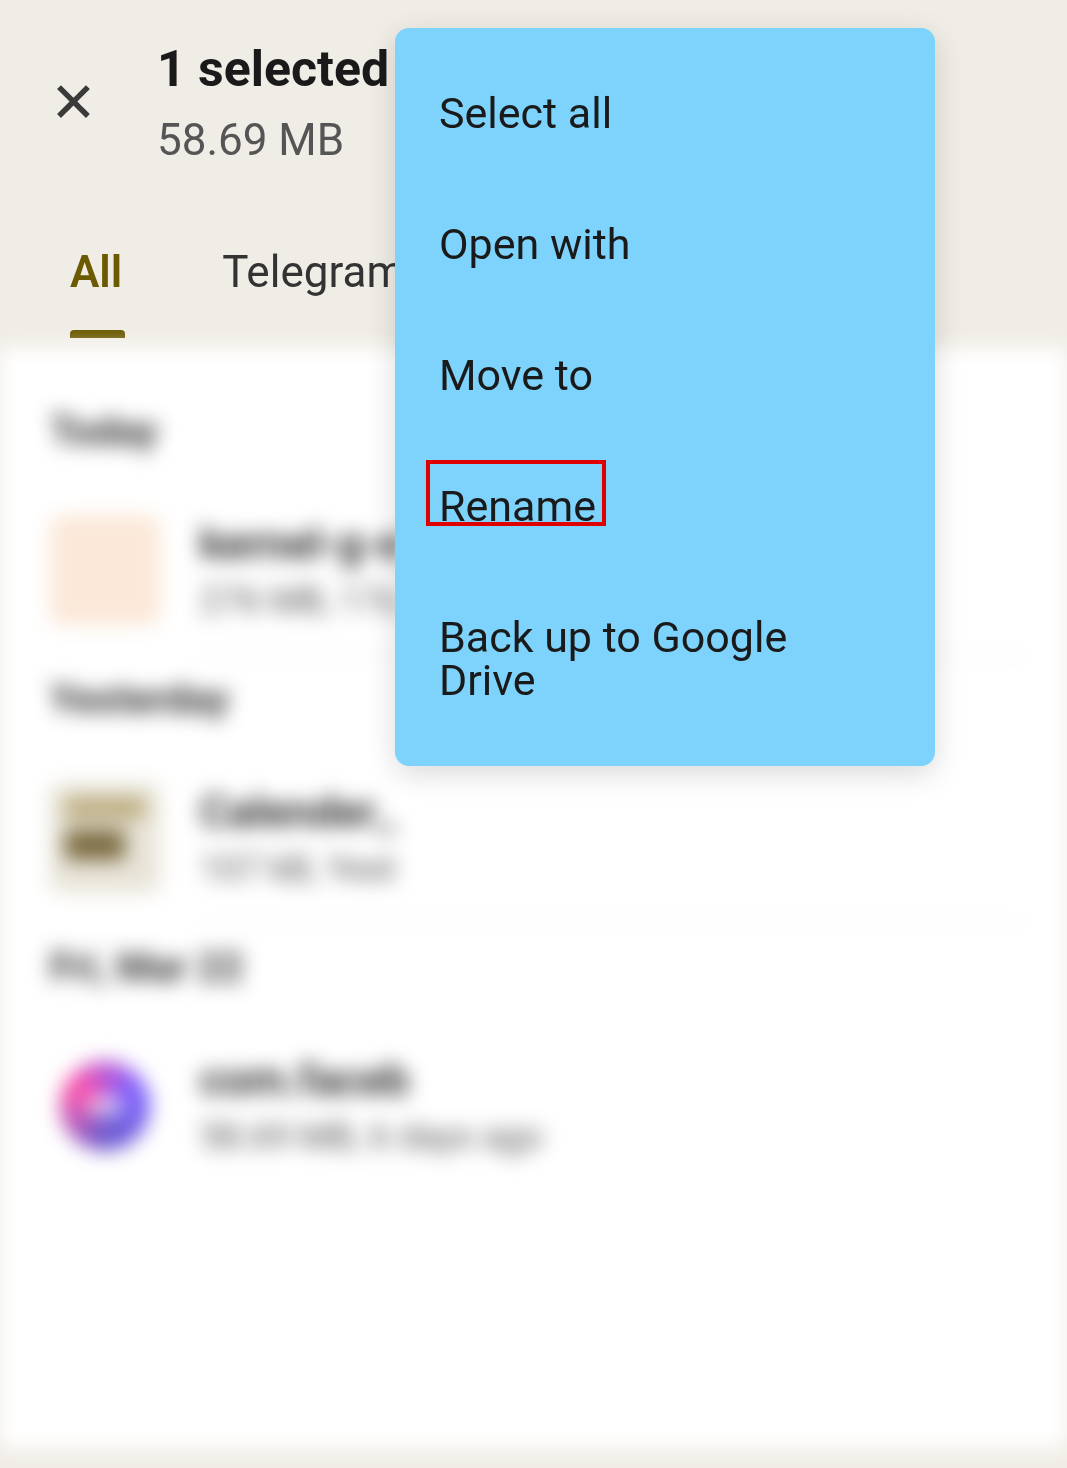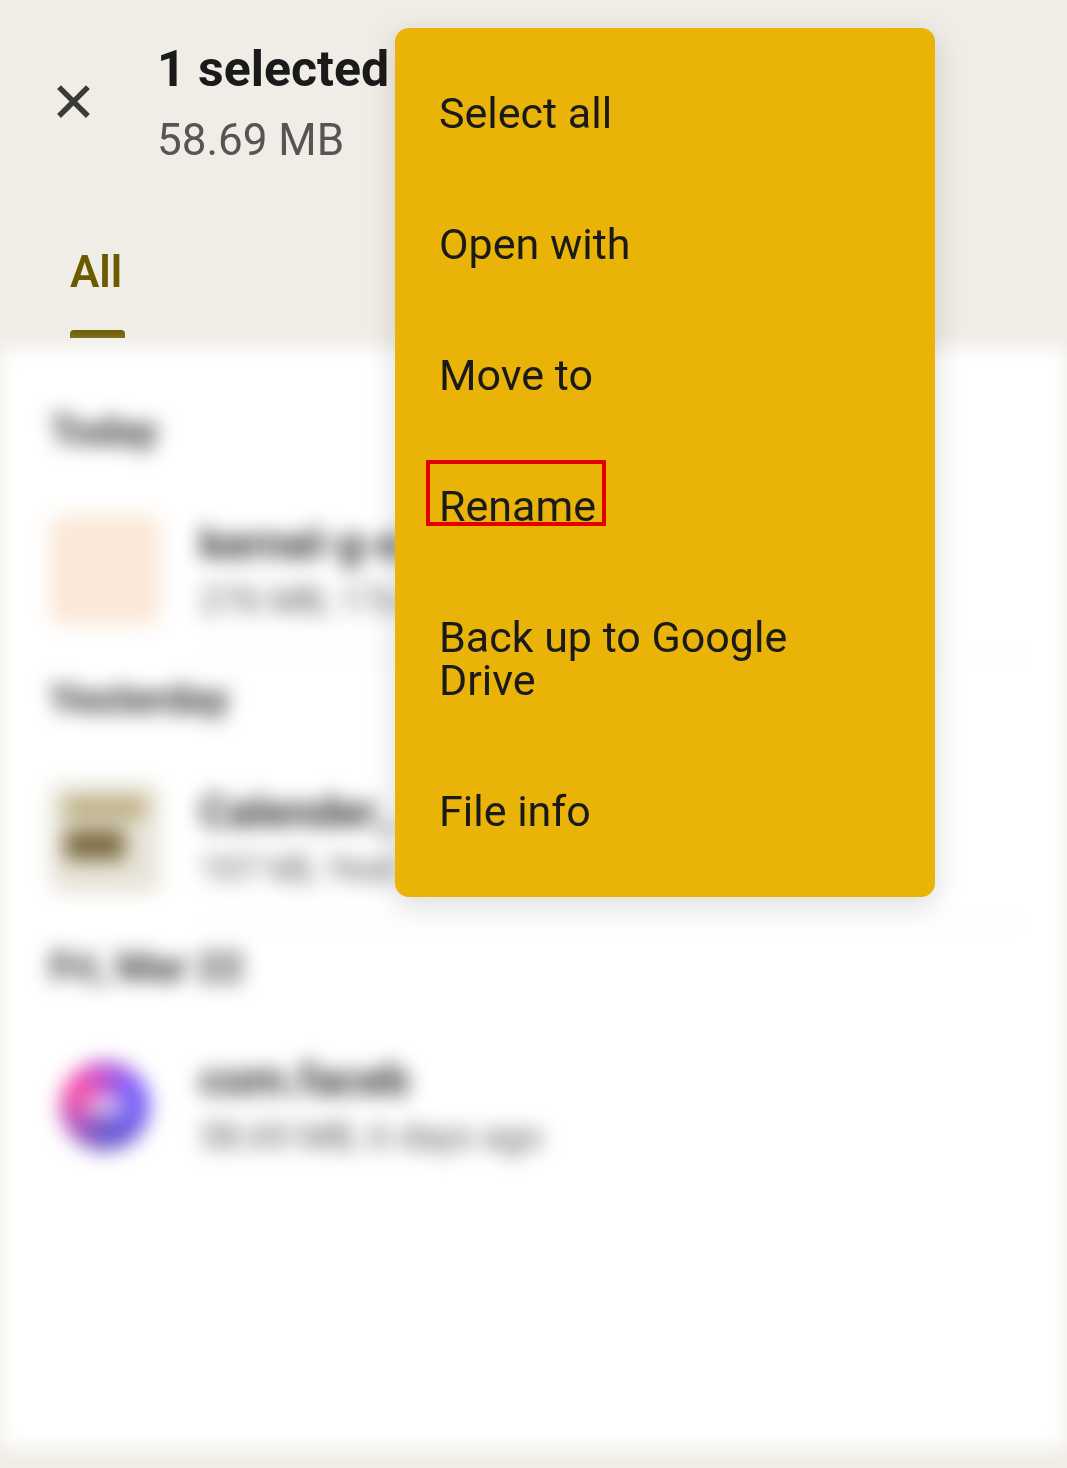--- a/index.html
+++ b/index.html
@@ -144,21 +144,21 @@
   .file-name { font-size: 44px; font-weight: 600; color: #222; }
   .file-meta { font-size: 36px; color: #555; }
 
   .divider { height: 1px; background: #e0e0e0; margin-left: 160px; }
 
   .menu {
     position: absolute;
     top: 28px;
     left: 395px;
     width: 540px;
-    background: #eab308;
+    background: #7dd3fc;
     border-radius: 14px;
     box-shadow: 0 8px 30px rgba(0,0,0,0.15);
     padding: 20px 0;
     z-index: 100;
   }
 
   .menu-item {
     padding: 44px 44px;
     font-size: 43px;
     color: #1a1a1a;
@@ -188,20 +188,21 @@
 <div class="header">
   <span class="close-icon">✕</span>
   <div class="header-text">
     <div class="header-title">1 selected</div>
     <div class="header-subtitle">58.69 MB</div>
   </div>
 </div>
 
 <div class="tabs">
   <div class="tab active">All</div>
+  <div class="tab">Telegram</div>
 </div>
 
 <div class="content-wrap">
   <div class="content">
     <div class="section-label">Today</div>
 
     <div class="file-row">
       <div class="file-thumb blue">
         <div class="inner-blue"></div>
       </div>
@@ -239,16 +240,15 @@
     </div>
   </div>
 </div>
 
 <div class="menu">
   <div class="menu-item">Select all</div>
   <div class="menu-item">Open with</div>
   <div class="menu-item">Move to</div>
   <div class="menu-item">Rename</div>
   <div class="menu-item">Back up to Google Drive</div>
-  <div class="menu-item">File info</div>
 </div>
 
 <div class="highlight-box"></div>
 
 </body></html>

